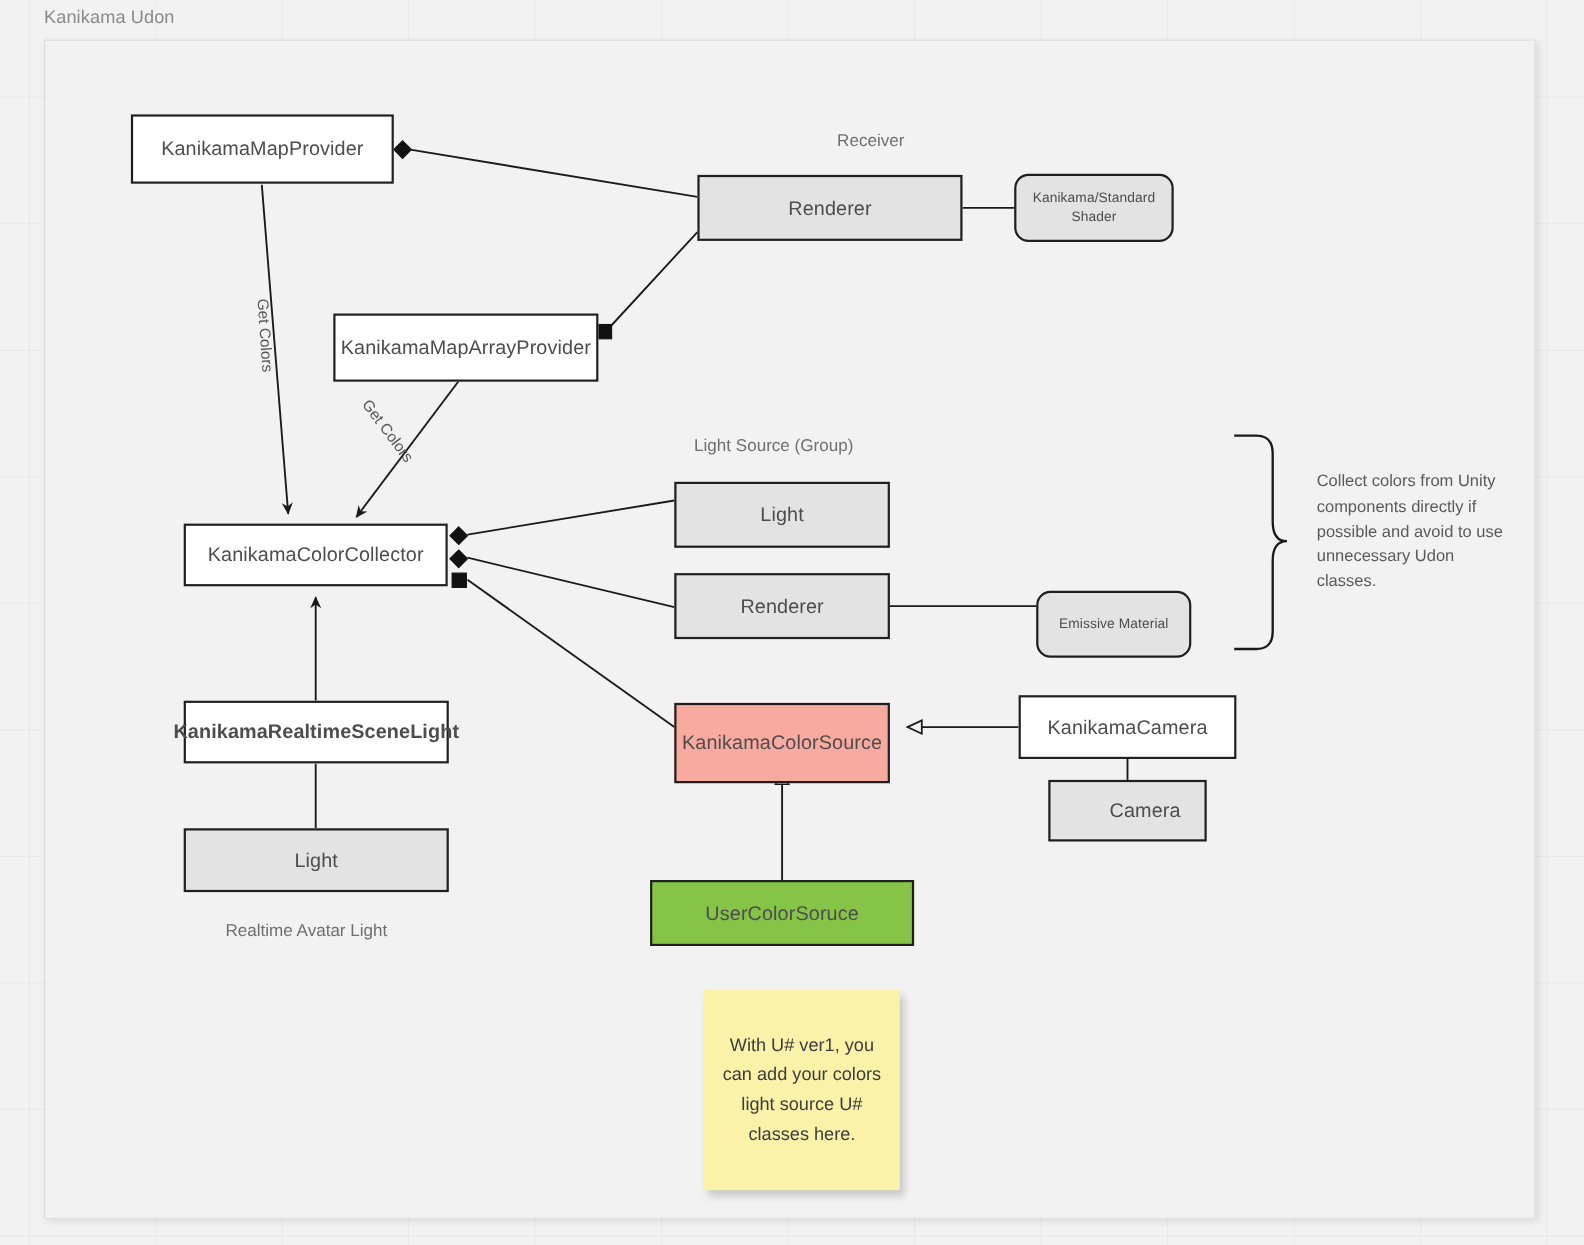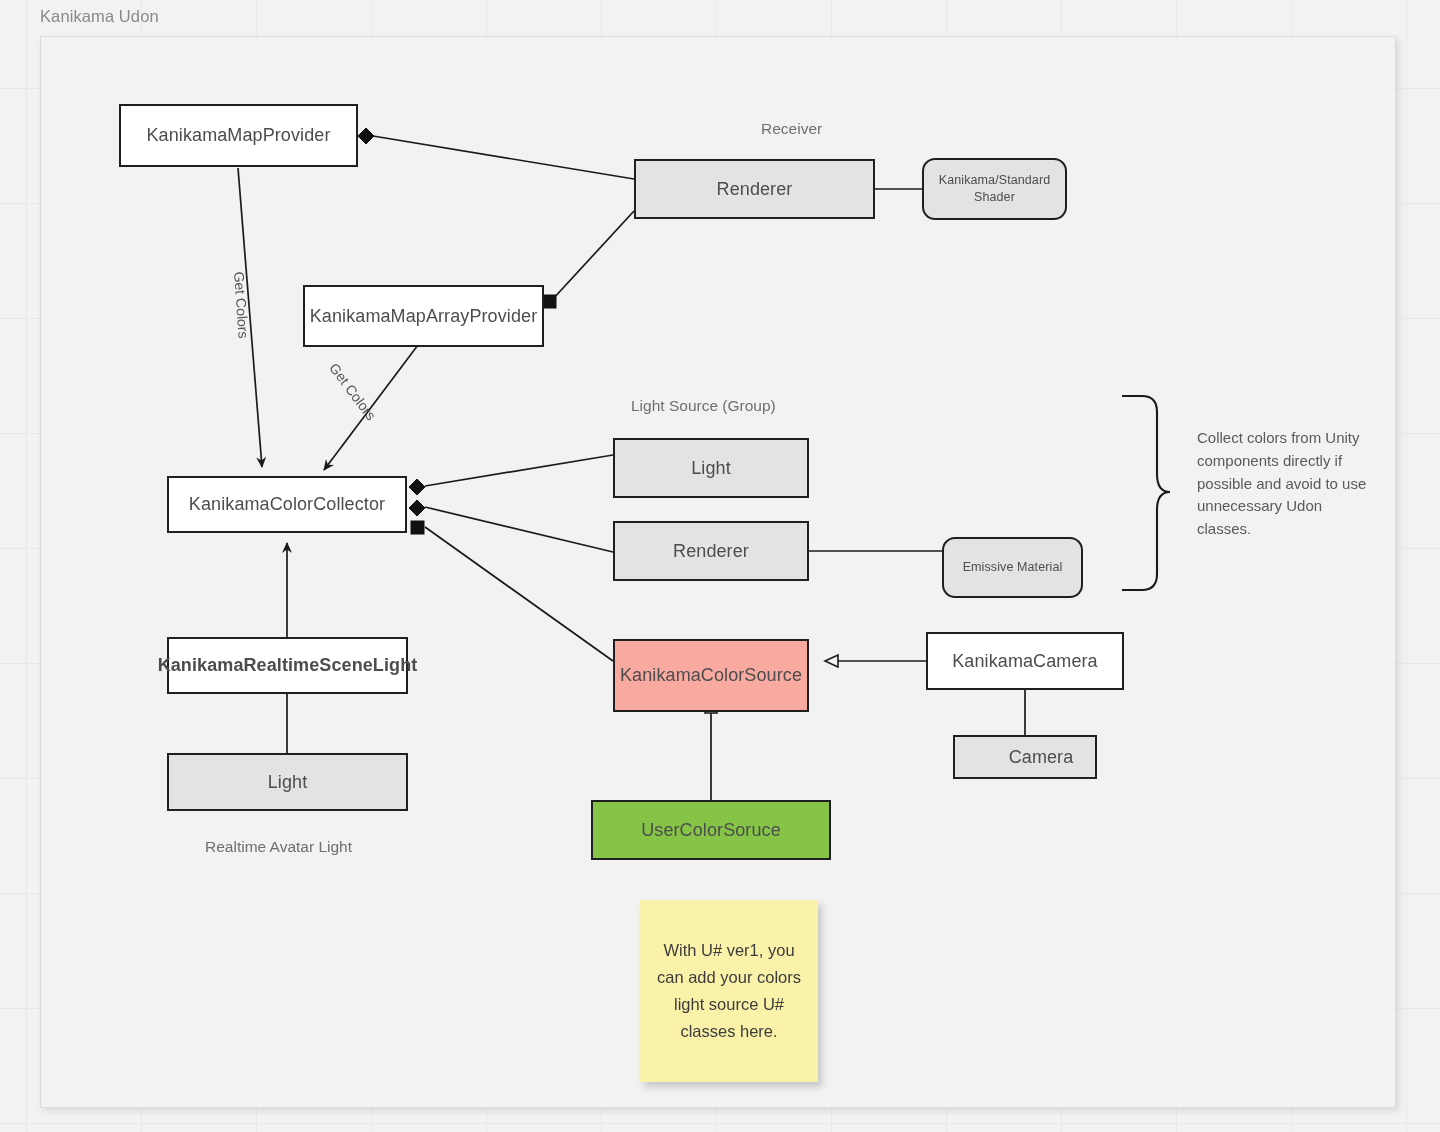--- a/index.html
+++ b/index.html
@@ -242,21 +242,21 @@
   </div>
 
   <div class="node pink" style="left:613px; top:639px; width:196px; height:73px;align-items:center;">
     <span>KanikamaColorSource</span>
   </div>
 
   <div class="node white" style="left:926px; top:632px; width:198px; height:58px;">
     <span>KanikamaCamera</span>
   </div>
 
-  <div class="node gray" style="left:953px; top:735px; width:144px; height:44px;padding-left:32px;">
+  <div class="node gray" style="left:953px; top:709px; width:144px; height:56px;padding-left:32px;">
     <span>Camera</span>
   </div>
 
   <div class="node gray" style="left:167px; top:753px; width:241px; height:58px;">
     <span>Light</span>
   </div>
 
   <div class="node green" style="left:591px; top:800px; width:240px; height:60px;">
     <span>UserColorSoruce</span>
   </div>

